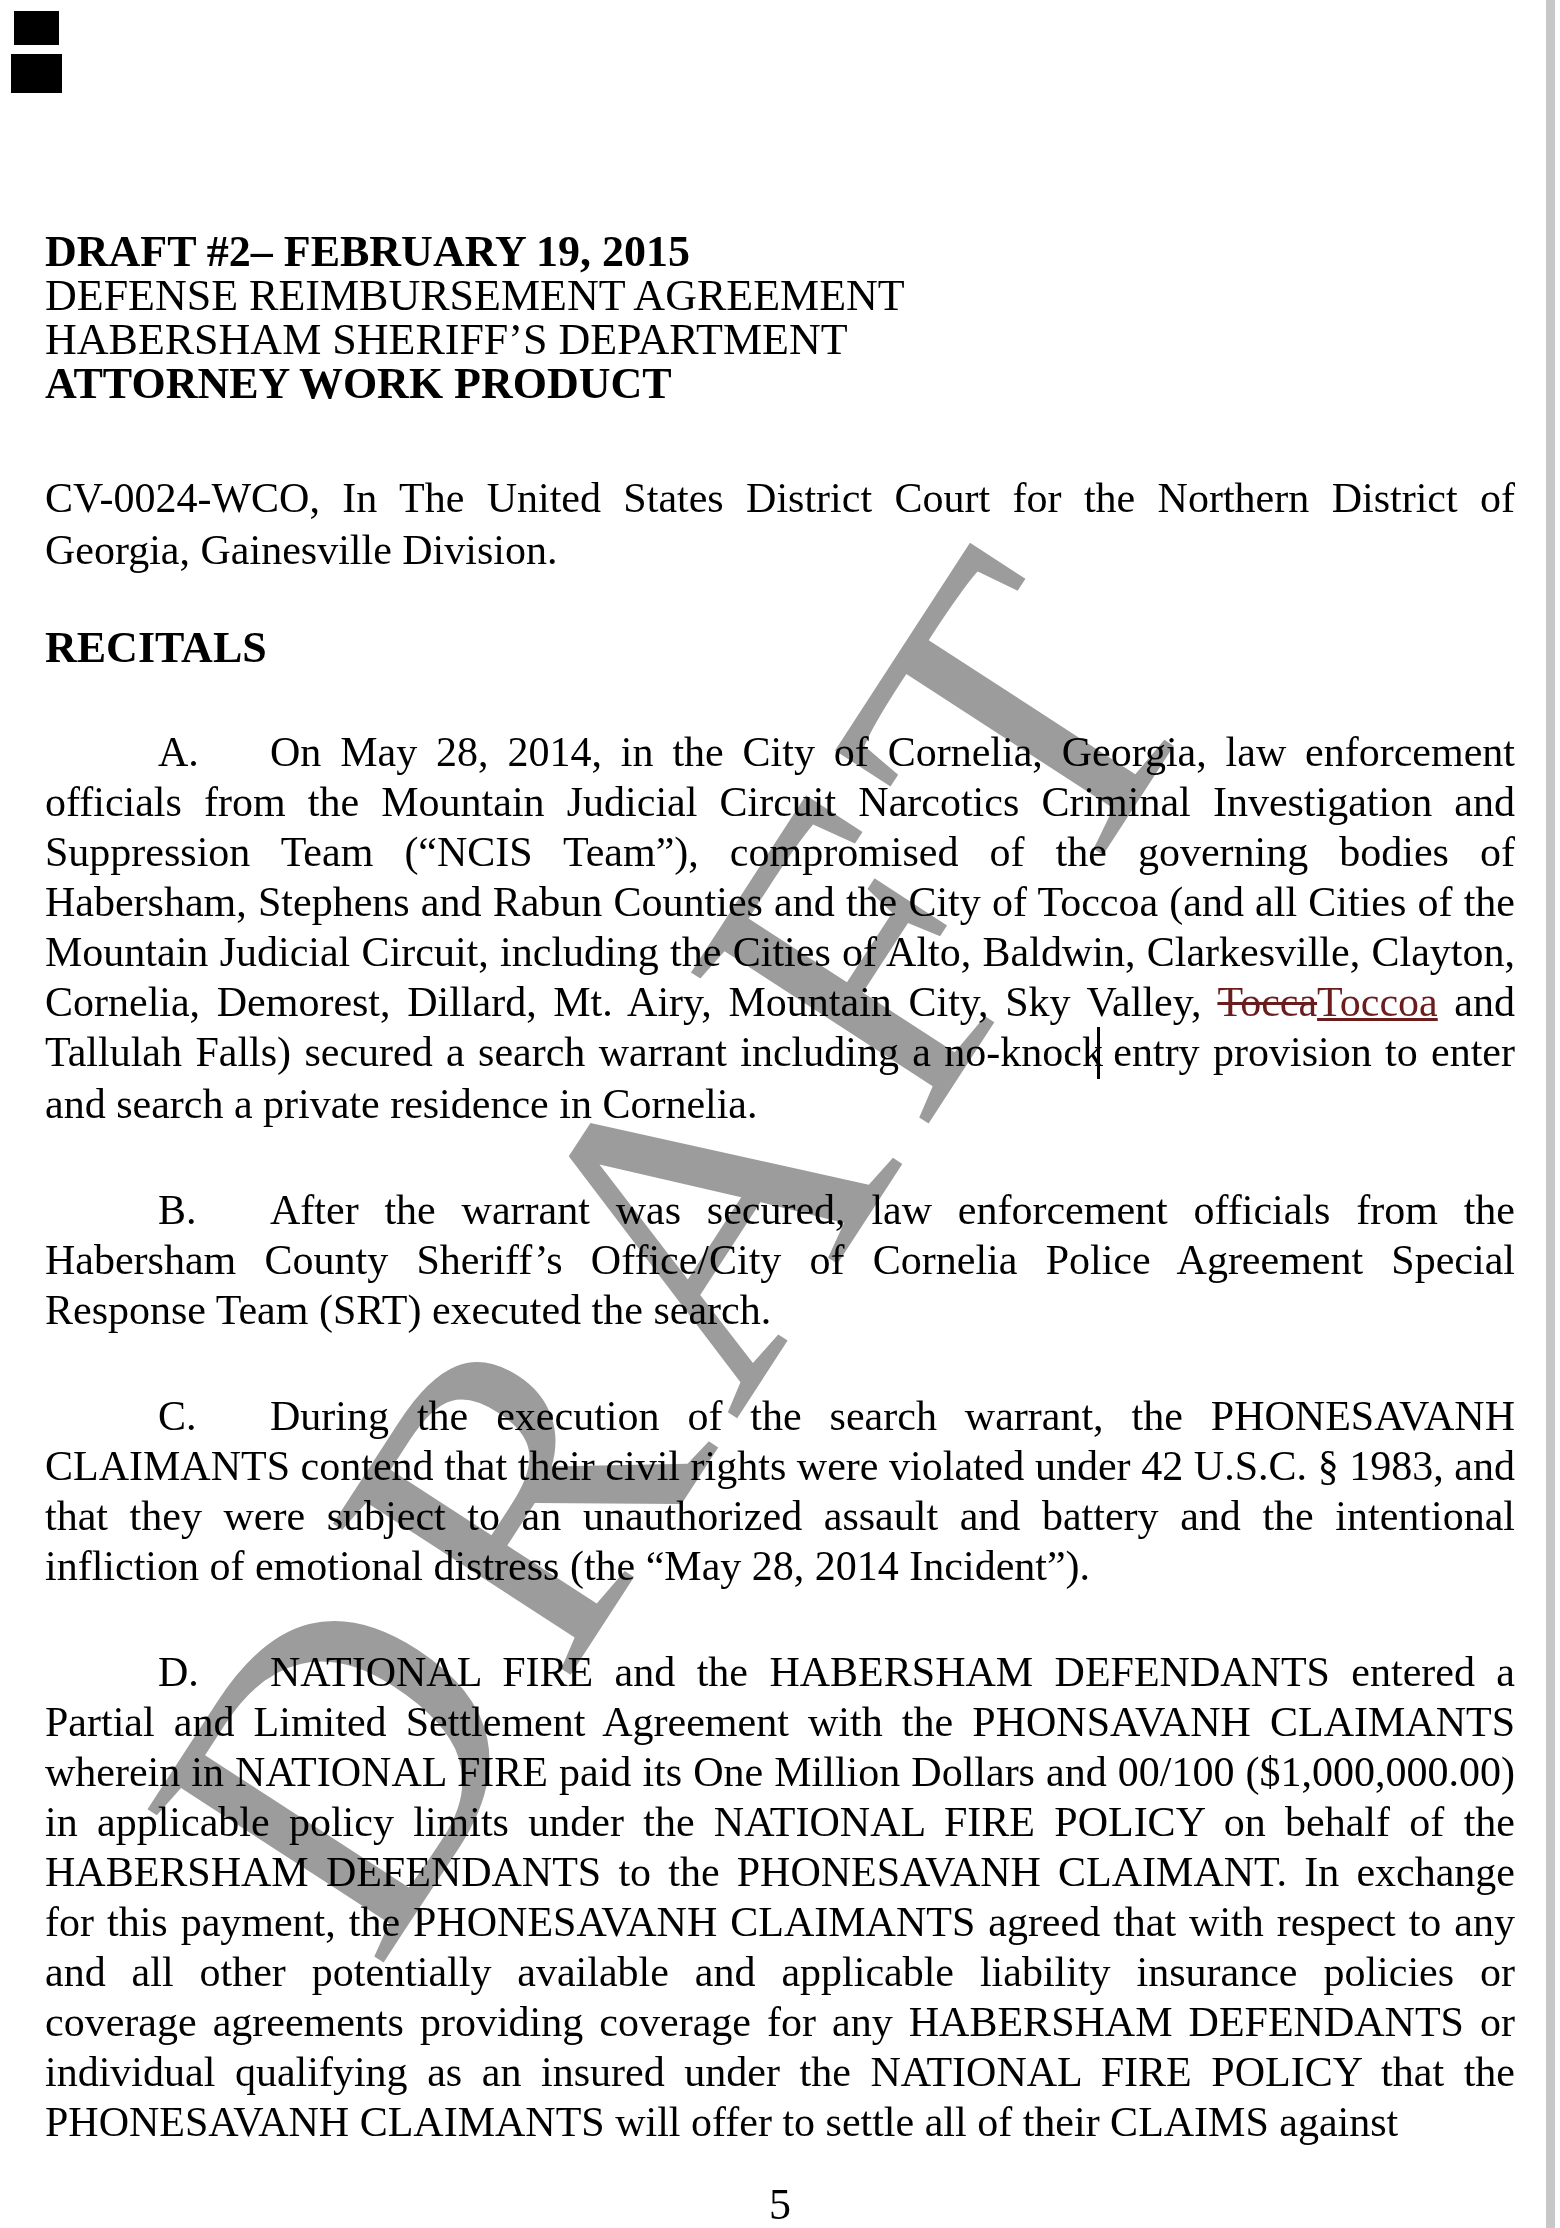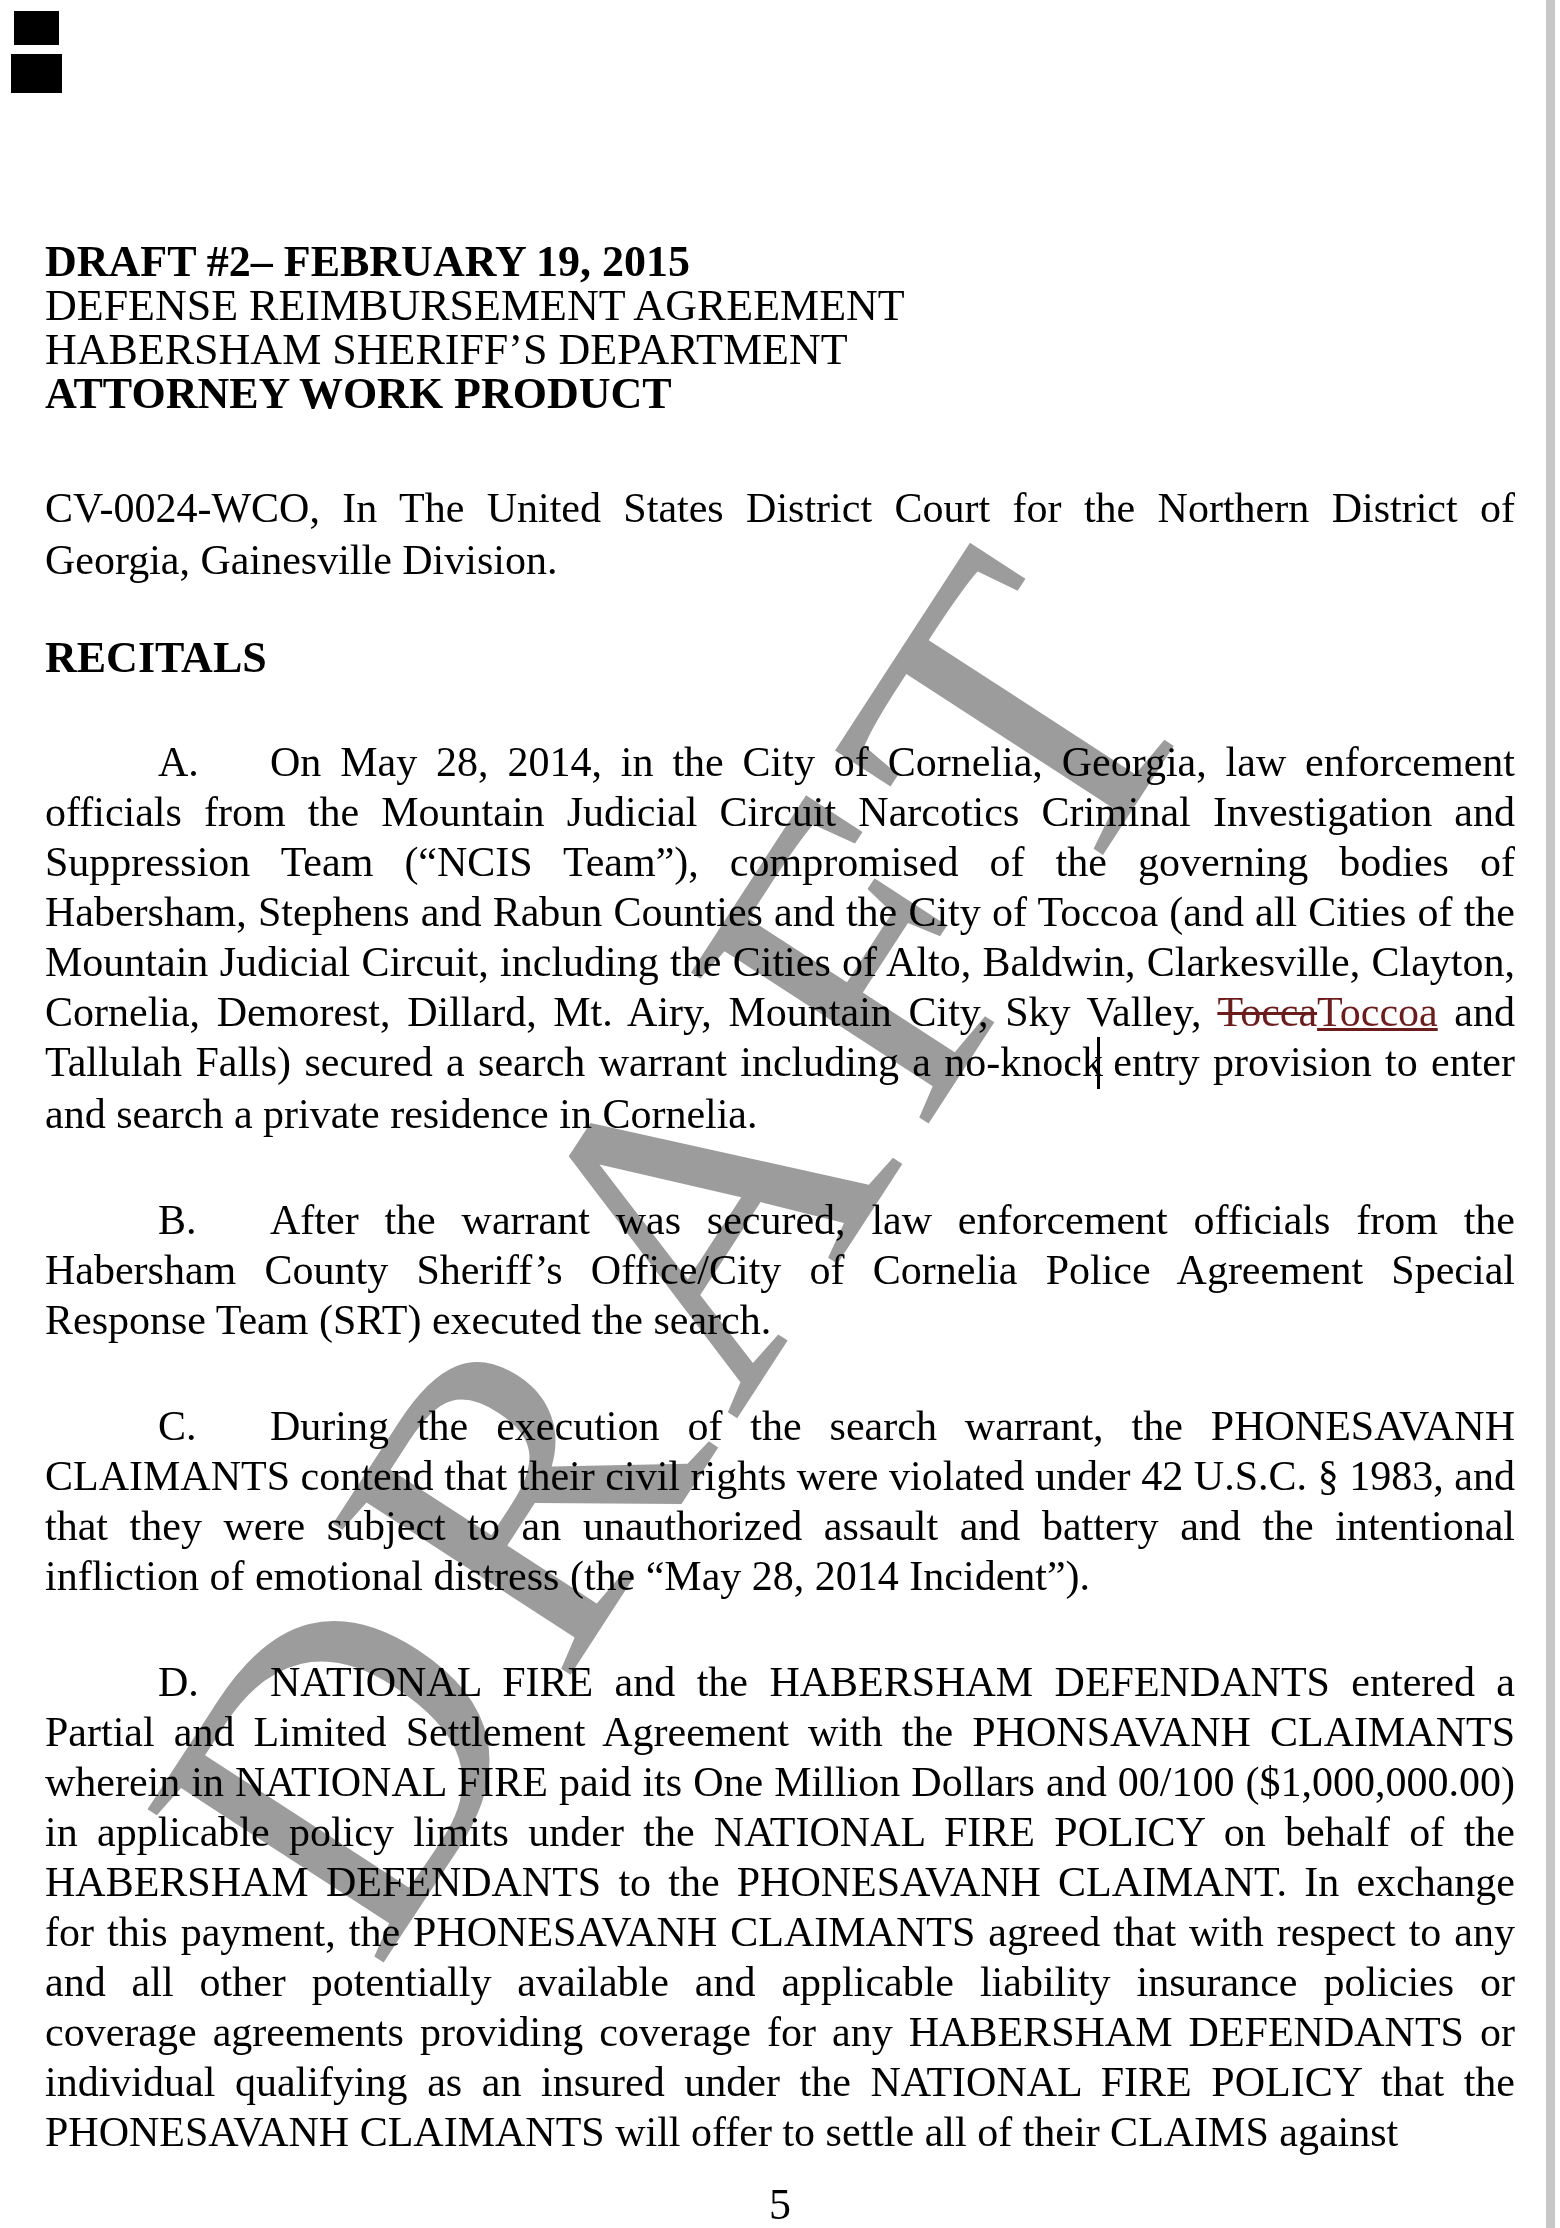--- a/index.html
+++ b/index.html
@@ -25,21 +25,21 @@
     position: absolute; left: 0; top: 0;
     transform: translate(-50%, -50%) rotate(-57deg);
     font-size: 430px; line-height: 430px;
     letter-spacing: 30px;
     color: #9c9c9c;
     white-space: nowrap;
     font-family: "Liberation Serif", "DejaVu Serif", serif;
   }
 
   .content {
-    position: absolute; left: 45px; top: 240px; width: 1470px;
+    position: absolute; left: 45px; top: 230px; width: 1470px;
     z-index: 1;
   }
 
   .doc-header { font-size: 44px; line-height: 44px; }
   .h-line { white-space: nowrap; }
   .bold { font-weight: bold; }
 
   .court-para {
     margin: 66px 0 0 0;
     font-size: 42px; line-height: 52px;

